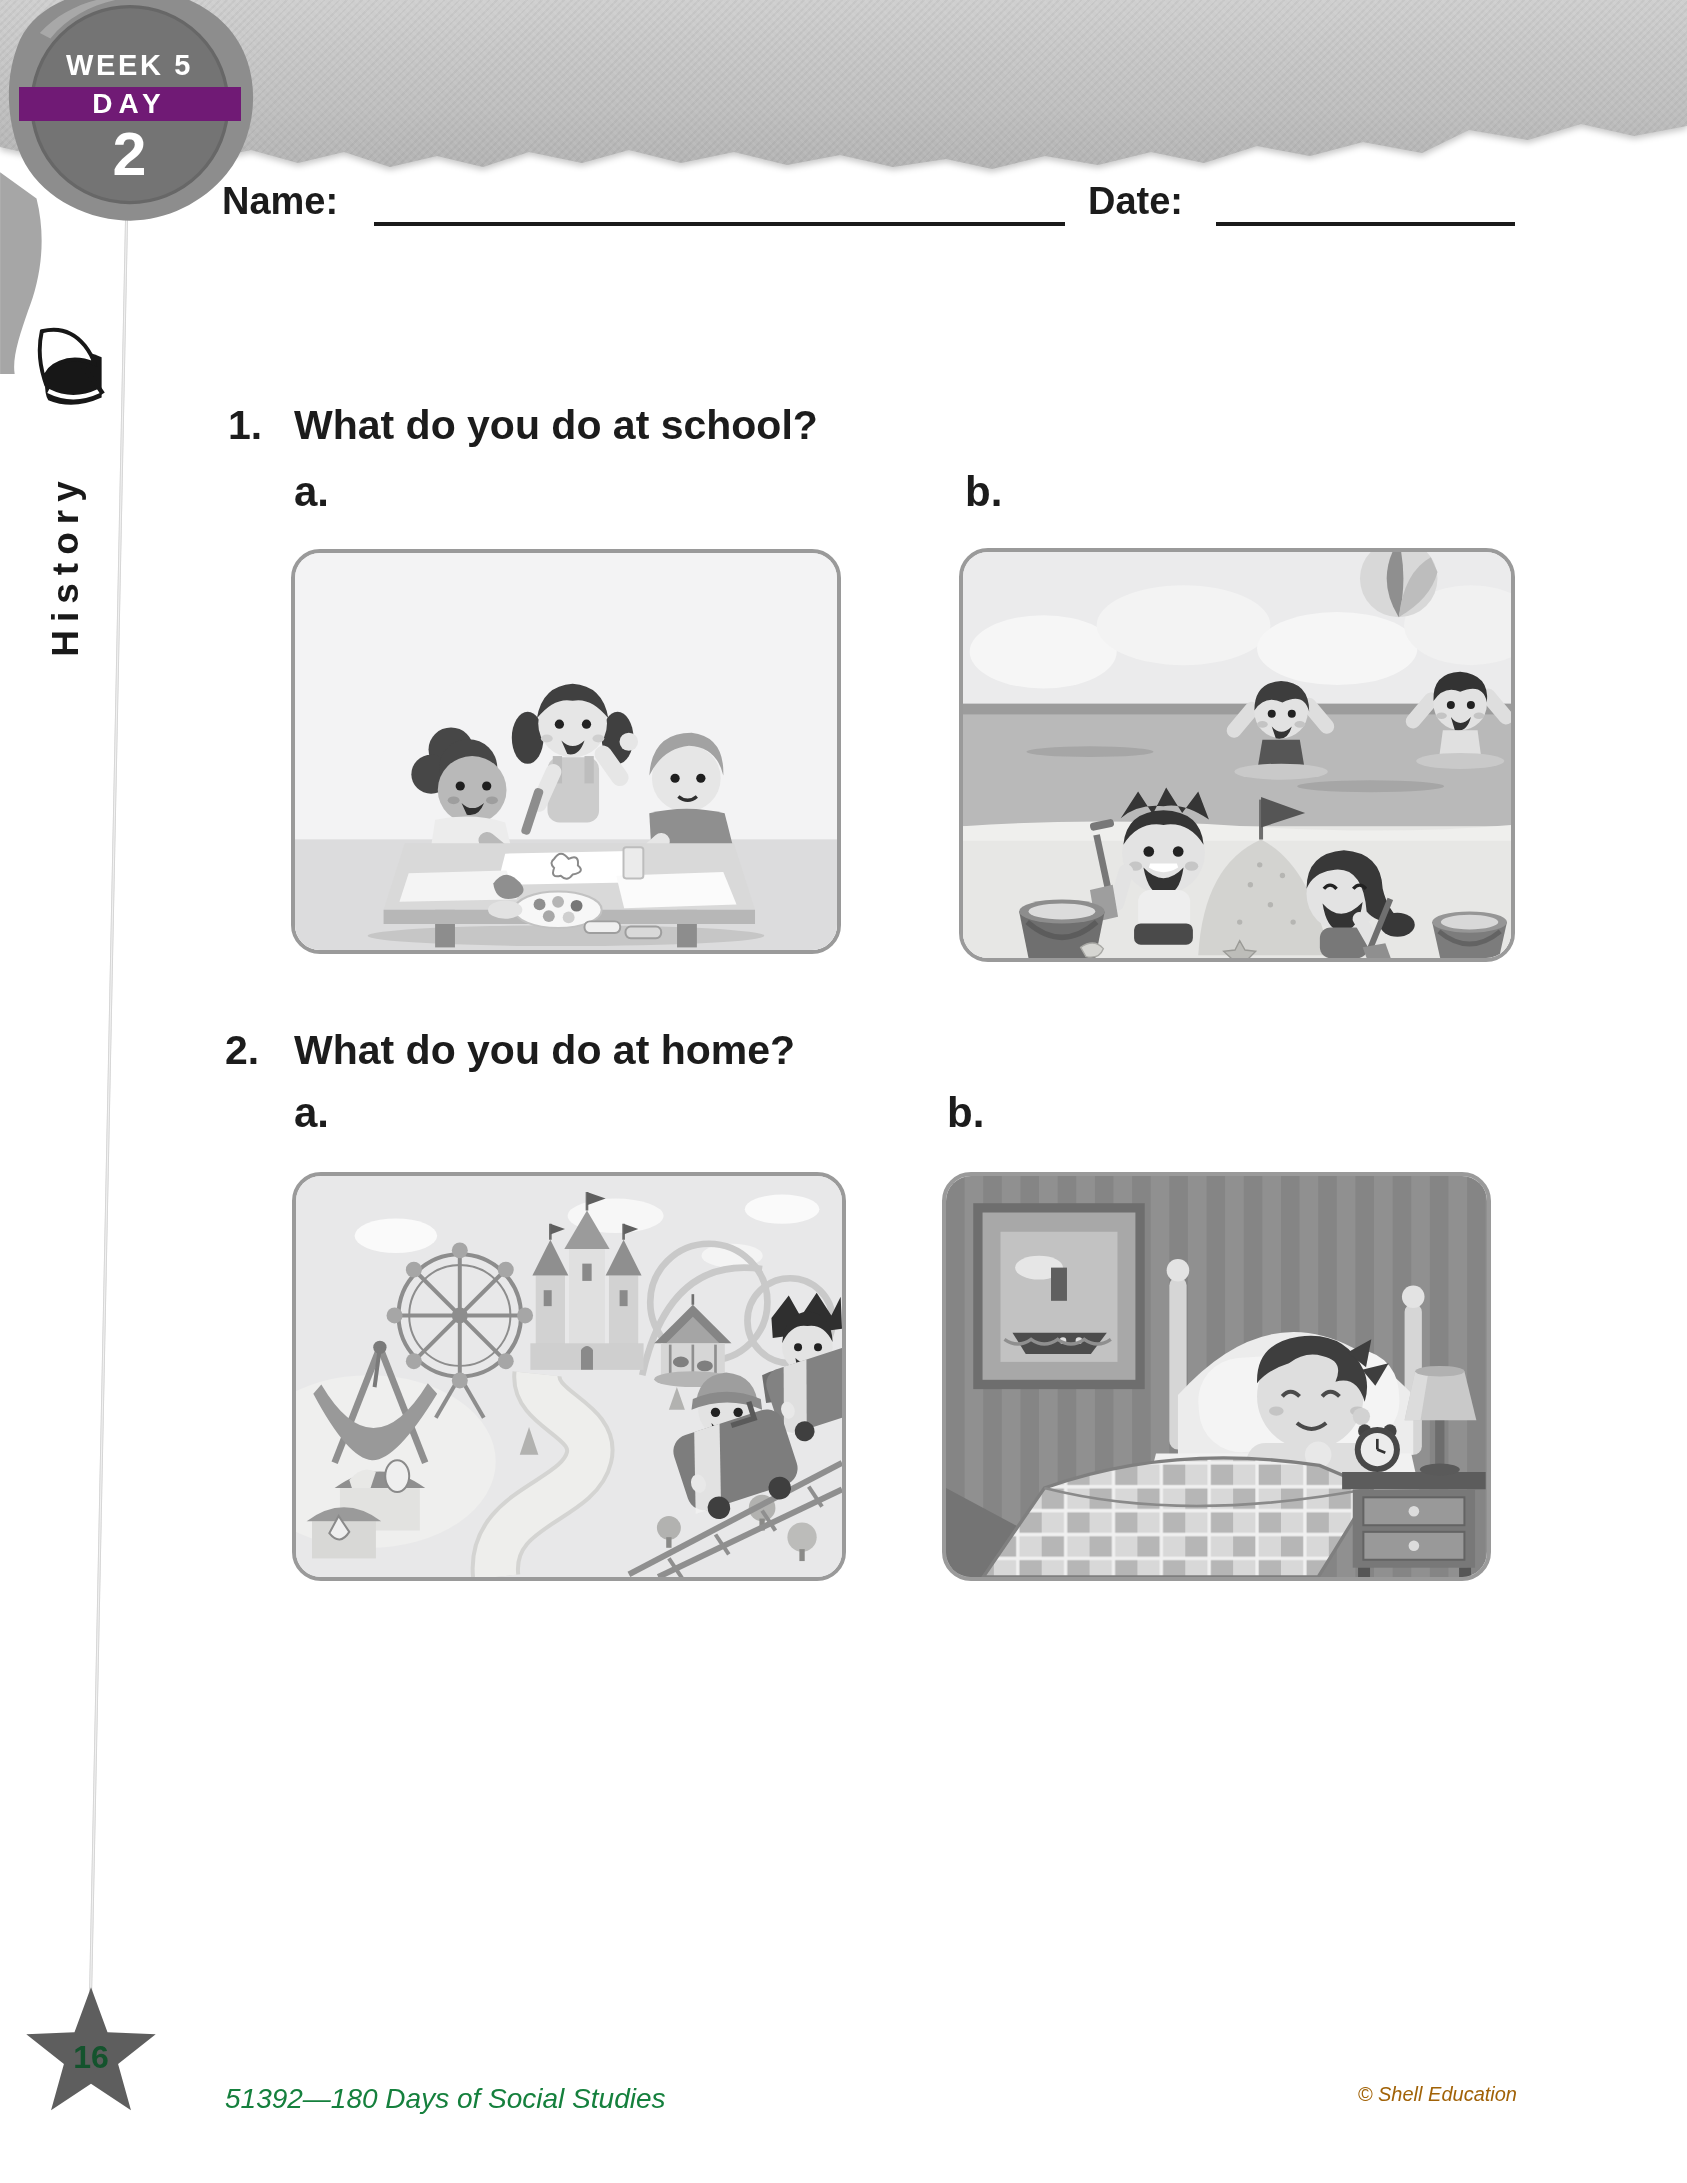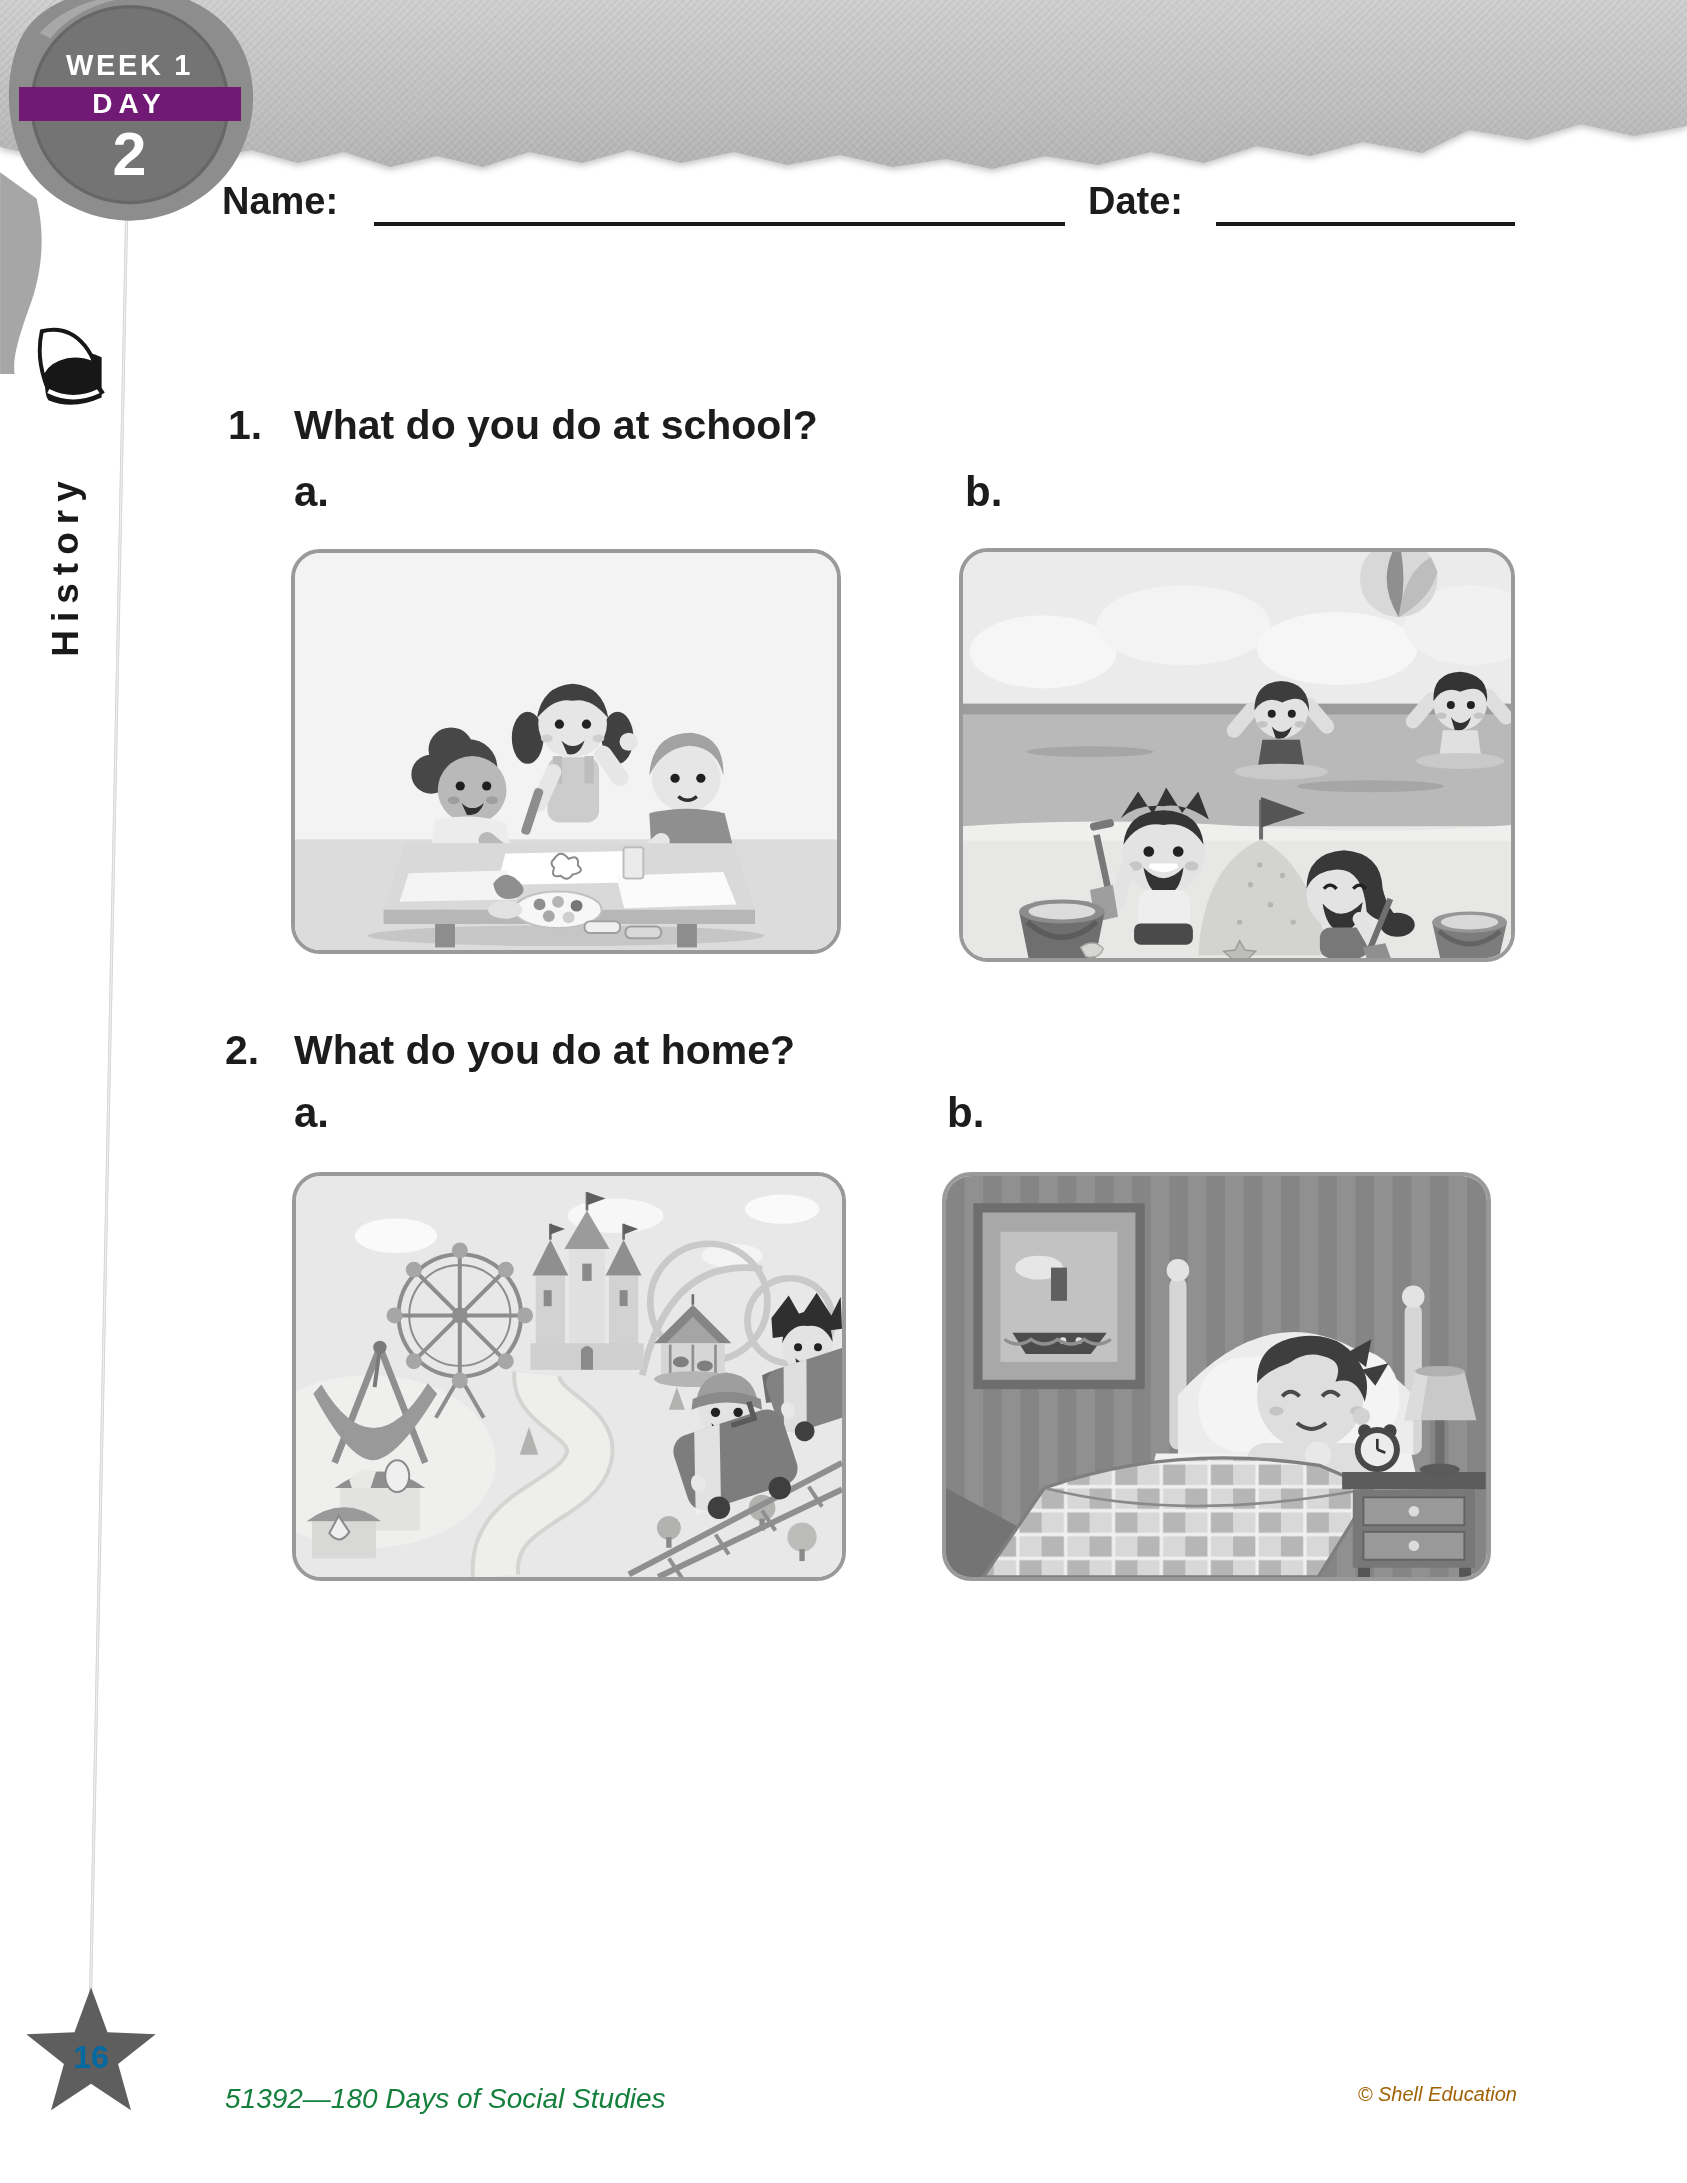--- a/index.html
+++ b/index.html
@@ -57,21 +57,21 @@
   .card{
     position:absolute;border:4.6px solid #9a9a9a;border-radius:29px;background:#f2f2f3;overflow:hidden;box-sizing:border-box;
   }
   .card svg{display:block;width:100%;height:100%;}
   .card-1a{left:291px;top:549px;width:550px;height:405px;}
   .card-1b{left:959px;top:548px;width:556px;height:414px;}
   .card-2a{left:292px;top:1172px;width:554px;height:409px;}
   .card-2b{left:942px;top:1172px;width:549px;height:409px;}
   
   .star{position:absolute;left:21px;top:1986px;width:140px;height:140px;z-index:2;}
-  .page-num{position:absolute;left:58px;top:2039px;width:66px;text-align:center;font-weight:bold;font-size:32px;color:#0369a1;z-index:3;}
+  .page-num{position:absolute;left:58px;top:2039px;width:66px;text-align:center;font-weight:bold;font-size:32px;color:#14532d;z-index:3;}
   .footer-left{position:absolute;left:225px;top:2083px;font-style:italic;font-size:28px;color:#15803d;}
   .footer-right{position:absolute;left:860px;top:2083px;width:657px;text-align:right;font-style:italic;font-size:20px;color:#a16207;}
 </style>
 </head>
 <body>
 
 <div class="page">
 
   <div class="torn-wrap">
     <div class="torn-header"></div>
@@ -80,21 +80,21 @@
   <div class="hang-line"></div>
 
   <div class="seal">
     <svg width="265" height="384" viewBox="0 0 400 580">
       <path d="M55,300 C70,360 62,420 42,470 C30,505 18,540 22,565 L0,565 L0,260 Z" fill="#a6a6a6"></path>
       <path d="M30,60 C55,8 120,-18 195,-18 C280,-18 352,24 374,94 C392,150 380,216 342,263 C302,312 236,340 176,332 C110,324 50,286 28,226 C8,170 8,112 30,60 Z" fill="#8d8d8d"></path>
       <path d="M60,50 C100,6 160,-10 215,-6 C160,-2 110,16 76,58 Z" fill="#a8a8a8"></path>
       <circle cx="196" cy="158" r="148" fill="#747474"></circle>
       <circle cx="196" cy="158" r="148" fill="none" stroke="#676767" stroke-width="5"></circle>
     </svg>
-    <div class="seal-week">WEEK 1</div>
+    <div class="seal-week">WEEK 5</div>
     <div class="seal-band">DAY</div>
     <div class="seal-num">2</div>
   </div>
 
   <svg class="subject-icon" viewBox="0 0 120 130">
     <path d="M18,52 Q14,108 22,116 Q60,132 104,112 L104,50 Q60,30 18,52 Z" fill="#171717"></path>
     <path d="M22,102 Q60,121 100,102" stroke="#ffffff" stroke-width="7" fill="none"></path>
     <path d="M54,40 Q82,70 106,106" stroke="#171717" stroke-width="7" fill="none"></path>
     <path d="M12,10 Q52,0 78,32 Q89,46 93,60 Q64,48 40,58 Q20,66 16,84 Q4,46 12,10 Z" fill="#ffffff" stroke="#171717" stroke-width="6"></path>
   </svg>

